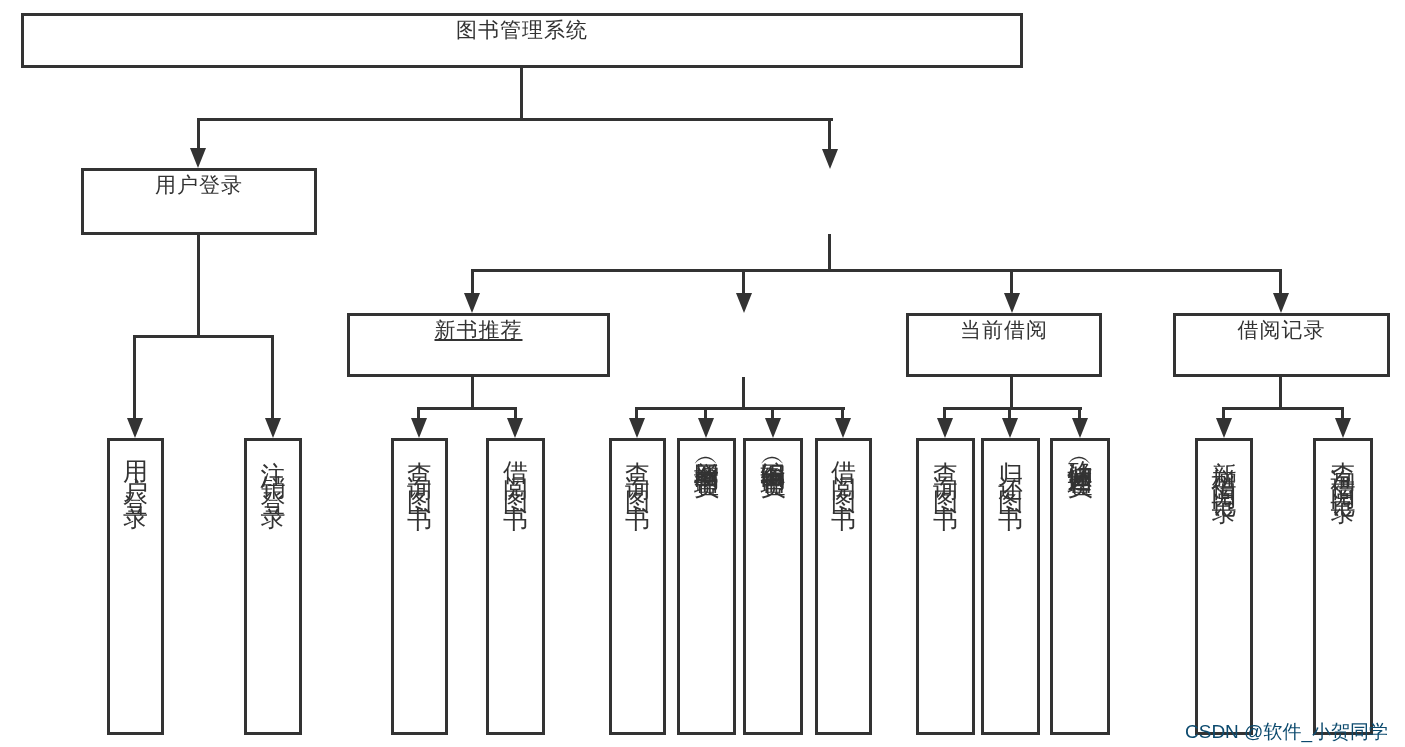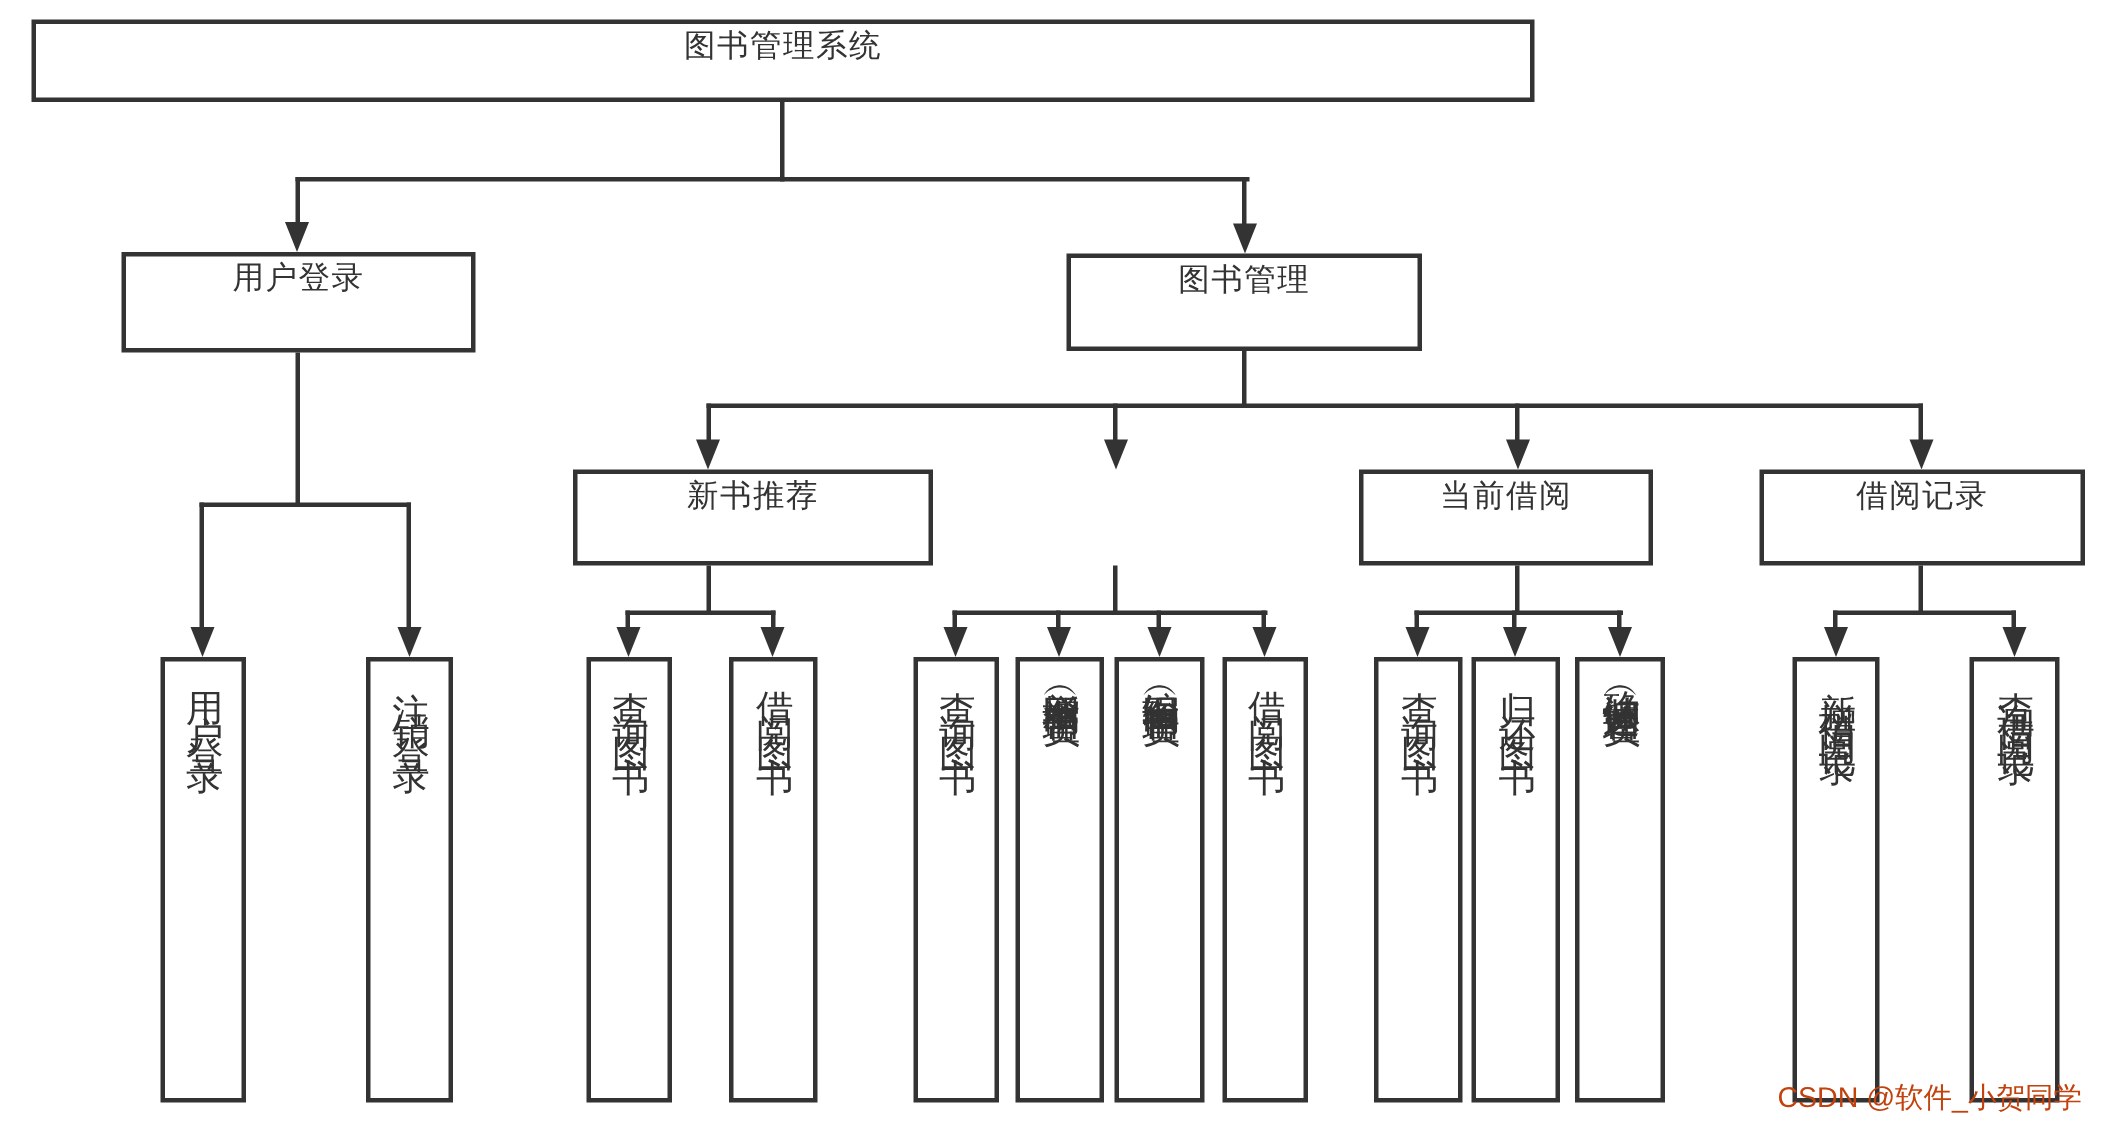--- a/index.html
+++ b/index.html
@@ -6,57 +6,54 @@
   body{font-family:"Liberation Sans","DejaVu Sans",sans-serif;}
   .canvas{position:relative;width:1405px;height:747px;background:#ffffff;overflow:hidden;}
   .box{position:absolute;box-sizing:border-box;border:3px solid #333;background:#fff;
        display:flex;align-items:flex-start;justify-content:center;color:#333;}
   .hlabel{font-size:21px;letter-spacing:1px;white-space:nowrap;}
   .vtext{writing-mode:vertical-rl;text-orientation:mixed;font-size:25px;color:#333;line-height:1;}
   .vl{position:absolute;width:3px;background:#333;}
   .hl{position:absolute;height:3px;background:#333;}
   .arr{position:absolute;width:0;height:0;border-left:8px solid transparent;
        border-right:8px solid transparent;border-top:20px solid #333;}
-  .watermark{position:absolute;font-size:19px;color:#c2410c;white-space:nowrap;z-index:5;}
+  .watermark{position:absolute;font-size:19px;color:#0c4a6e;white-space:nowrap;z-index:5;}
 </style>
 </head>
 <body>
 
 <div class="canvas">
 
   <div class="box" style="left:21px;top:13px;width:1002px;height:55px;">
     <span class="hlabel">图书管理系统</span>
   </div>
 
   <div class="vl" style="left:520px;top:68px;height:53px;"></div>
   <div class="hl" style="left:197px;top:118px;width:636px;"></div>
   <div class="vl" style="left:197px;top:118px;height:32px;"></div>
   <div class="arr" style="left:190px;top:148px;"></div>
   <div class="vl" style="left:828px;top:118px;height:32px;"></div>
   <div class="arr" style="left:822px;top:149px;"></div>
 
   <div class="box" style="left:81px;top:168px;width:236px;height:67px;">
     <span class="hlabel">用户登录</span>
   </div>
-  <div class="box" style="left:711px;top:169px;width:237px;height:65px;">
-    <span class="hlabel">图书管理</span>
-  </div>
 
   <div class="vl" style="left:828px;top:234px;height:38px;"></div>
   <div class="hl" style="left:471px;top:269px;width:811px;"></div>
   <div class="vl" style="left:471px;top:269px;height:26px;"></div>
   <div class="arr" style="left:464px;top:293px;"></div>
   <div class="vl" style="left:742px;top:269px;height:26px;"></div>
   <div class="arr" style="left:736px;top:293px;"></div>
   <div class="vl" style="left:1010px;top:269px;height:26px;"></div>
   <div class="arr" style="left:1004px;top:293px;"></div>
   <div class="vl" style="left:1279px;top:269px;height:26px;"></div>
   <div class="arr" style="left:1273px;top:293px;"></div>
 
-  <div class="box" style="left:382px;top:313px;width:240px;height:64px;">
+  <div class="box" style="left:347px;top:313px;width:263px;height:64px;text-decoration:underline;">
     <span class="hlabel">新书推荐</span>
   </div>
   <div class="box" style="left:906px;top:313px;width:196px;height:64px;">
     <span class="hlabel">当前借阅</span>
   </div>
   <div class="box" style="left:1173px;top:313px;width:217px;height:64px;">
     <span class="hlabel">借阅记录</span>
   </div>
 
   <div class="vl" style="left:197px;top:235px;height:103px;"></div>

